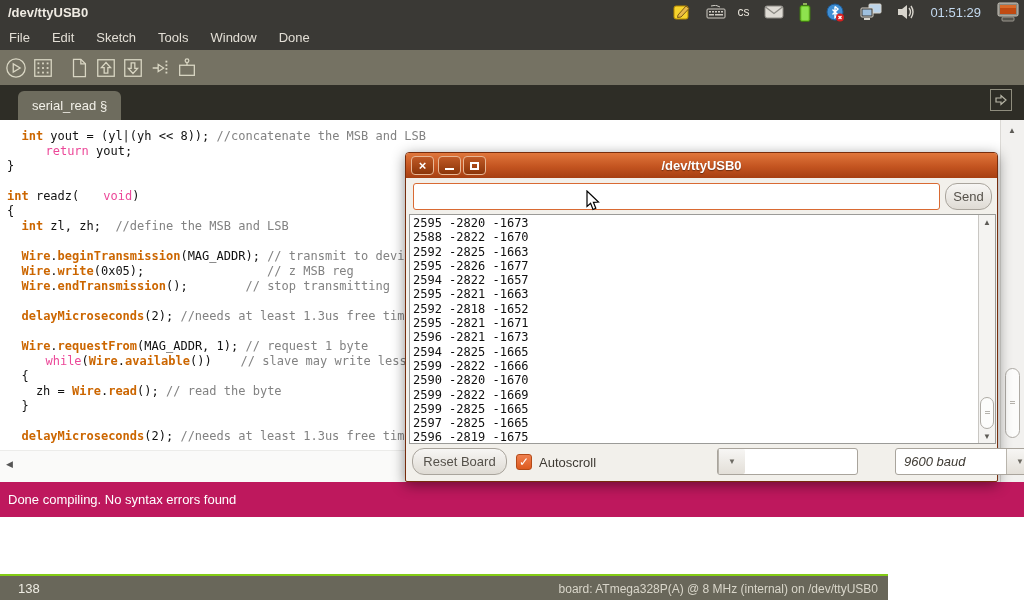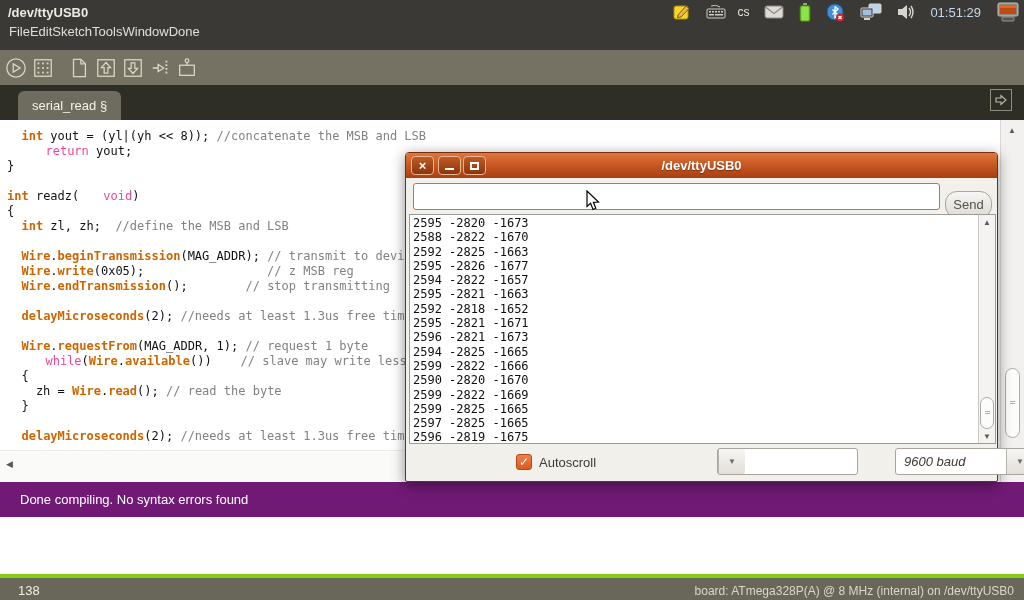--- a/index.html
+++ b/index.html
@@ -9,21 +9,21 @@
 
   
   .panel { position:absolute; left:0; top:0; width:1024px; height:24px; background:#3a3935; display:flex; align-items:center; }
   .panel-title { color:#efebe3; font-weight:bold; font-size:13px; margin-left:8px; }
   .tray { position:absolute; right:4px; top:0; height:24px; display:flex; align-items:center; gap:15px; }
   .tray .kb-label { color:#e8e4da; font-size:12px; margin-left:-4px; }
   .clock { color:#c3d9ef; font-size:13px; }
   .tray svg { display:block; }
 
   
-  .menubar { position:absolute; left:0; top:24px; width:1024px; height:26px; background:#3a3935; display:flex; padding-left:9px; }
+  .menubar { position:absolute; left:0; top:24px; width:1024px; height:26px; background:#3a3935; display:flex; align-items:center; gap:22px; padding-left:9px; }
   .menu-item { color:#e2ded5; font-size:13px; cursor:default; }
 
   
   .toolbar { position:absolute; left:0; top:50px; width:1024px; height:35px; background:#757263; display:flex; align-items:center; }
   .tb-btn { width:22px; height:22px; margin-left:5px; display:flex; align-items:center; justify-content:center; }
   .tb-btn.gap { margin-left:14px; }
   .tb-btn svg { display:block; }
 
   
   .tabbar { position:absolute; left:0; top:85px; width:1024px; height:35px; background:#2e2d26; }
@@ -40,38 +40,38 @@
   .hscroll { position:absolute; left:0; bottom:0; width:1000px; height:32px; background:#fafaf9; border-top:1px solid #ececea; }
   .hscroll .left-arrow { position:absolute; left:6px; top:8px; color:#555; font-size:9px; }
   .vscroll { position:absolute; right:0; top:0; width:24px; height:362px; background:#f2f1ef; border-left:1px solid #dbd9d5; }
   .vscroll .up { position:absolute; top:6px; left:7px; color:#5d5b56; font-size:8px; }
   .vscroll .down { position:absolute; bottom:24px; left:7px; color:#5d5b56; font-size:8px; }
   .thumb { position:absolute; left:4px; width:15px; background:#fcfcfb; border:1px solid #aeaba5; border-radius:8px; }
   .grip { position:absolute; left:4px; width:5px; border-top:1px solid #b5b2ac; border-bottom:1px solid #b5b2ac; height:3px; }
   .grip:after { content:""; position:absolute; left:0; top:1px; width:5px; border-top:1px solid #b5b2ac; }
 
   
-  .status-orange { position:absolute; left:0; top:482px; width:1024px; height:35px; background:#701a75; color:#fff; font-size:13px; display:flex; align-items:center; padding-left:20px; }
+  .status-orange { position:absolute; left:0; top:482px; width:1024px; height:35px; background:#be185d; color:#fff; font-size:13px; display:flex; align-items:center; padding-left:8px; }
   .console { position:absolute; left:0; top:517px; width:1024px; height:57px; background:#000; color:#e6e6e6; font-family:"DejaVu Sans Mono", monospace; font-size:12px; }
   .console-text { position:absolute; left:8px; top:34px; white-space:pre; }
-  .footer { position:absolute; left:0; top:574px; width:1024px; height:26px; background:#69675a; border-top:4px solid #84cc16; }
+  .footer { position:absolute; left:0; top:574px; width:888px; height:26px; background:#69675a; border-top:2px solid #84cc16; }
   .footer .line-no { position:absolute; left:18px; top:5px; color:#efede4; font-size:13px; }
   .footer .board { position:absolute; right:10px; top:6px; color:#d9d6ca; font-size:12px; }
 
   
   .swin { position:absolute; left:405px; top:152px; width:593px; height:330px; background:#f2f0eb; border:1px solid #772d0d; border-radius:4px 4px 2px 2px; box-shadow:0 3px 14px rgba(0,0,0,.45); }
   .swin-title { position:absolute; left:0; top:0; width:591px; height:25px; border-radius:3px 3px 0 0; background:linear-gradient(#e0763b,#c35420 55%,#a63f12); display:flex; align-items:center; justify-content:center; color:#fff; font-weight:bold; font-size:13px; text-shadow:0 1px 1px rgba(0,0,0,.4); }
   .wbtn { position:absolute; top:3px; width:23px; height:19px; border:1px solid #e7b795; border-radius:4px; background:linear-gradient(#c05a26,#8c3509); display:flex; align-items:center; justify-content:center; color:#fff; }
   .wbtn.close { left:5px; font-weight:bold; font-size:13px; line-height:1; }
   .wbtn.min { left:32px; }
   .wbtn.min i { display:block; width:9px; height:2px; background:#fff; margin-top:7px; }
   .wbtn.max { left:57px; }
   .wbtn.max i { display:block; width:9px; height:8px; border:2px solid #fff; }
   .sinput { position:absolute; left:7px; top:30px; width:527px; height:27px; background:#fff; border:1px solid #d96a33; border-radius:3px; font-size:13px; padding:0 6px; outline:none; font-family:"Liberation Sans", sans-serif; }
-  .btn { background:linear-gradient(#f7f6f4,#dfdbd4); border:1px solid #a9a49c; border-radius:12px; color:#55514a; font-size:13px; font-family:"Liberation Sans", sans-serif;margin-top:8px; }
+  .btn { background:linear-gradient(#f7f6f4,#dfdbd4); border:1px solid #a9a49c; border-radius:12px; color:#55514a; font-size:13px; font-family:"Liberation Sans", sans-serif; }
   .send-btn { position:absolute; left:539px; top:30px; width:47px; height:27px; }
   .sout { position:absolute; left:3px; top:61px; width:587px; height:230px; background:#fff; border:1px solid #9b9b98; overflow:hidden; }
   .sout pre { position:absolute; left:3px; top:1px; font-family:"DejaVu Sans Mono", monospace; font-size:12px; line-height:14.3px; color:#0f0f0f; }
   .sscroll { position:absolute; right:0; top:0; width:17px; height:228px; background:#f4f3f1; border-left:1px solid #c9c7c3; }
   .sscroll .up { position:absolute; top:3px; left:4px; color:#5d5b56; font-size:8px; }
   .sscroll .down { position:absolute; bottom:2px; left:4px; color:#5d5b56; font-size:8px; }
   .sctrl { position:absolute; left:0; top:294px; width:591px; height:34px; }
   .reset-btn { position:absolute; left:6px; top:1px; width:95px; height:27px; }
   .chk { position:absolute; left:110px; top:7px; width:16px; height:16px; background:linear-gradient(#ef8050,#dd5a1f); border:1px solid #b44a18; border-radius:3px; color:#fff; font-size:12px; line-height:14px; text-align:center; }
   .chk-label { position:absolute; left:133px; top:8px; font-size:13px; color:#3e3a33; }
@@ -296,20 +296,21 @@
       <div class="sscroll">
         <span class="up">▲</span>
         <div class="thumb" style="left:1px; top:182px; height:32px; width:14px;">
             <div class="grip" style="top:13px; left:4px;"></div>
           </div>
         <span class="down">▼</span>
       </div>
     </div>
 
     <div class="sctrl">
+      <button class="btn reset-btn">Reset Board</button>
       <div class="chk"><span>✓</span></div>
       <span class="chk-label">Autoscroll</span>
       <div class="combo ending">
         <span class="arr">▼</span>
       </div>
       <div class="combo baud">
         <span class="val">9600 baud</span>
         <span class="arr">▼</span>
       </div>
     </div>

